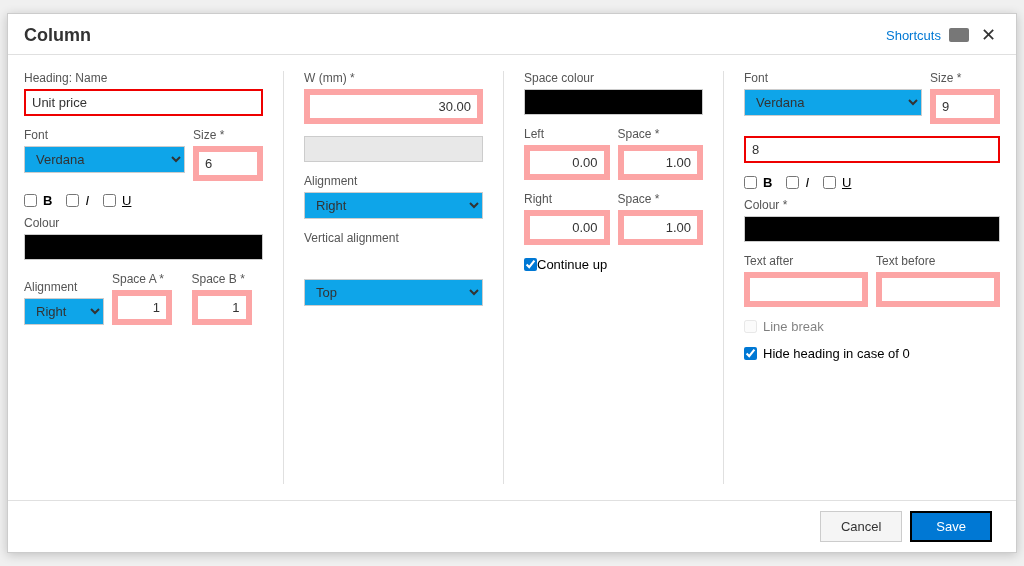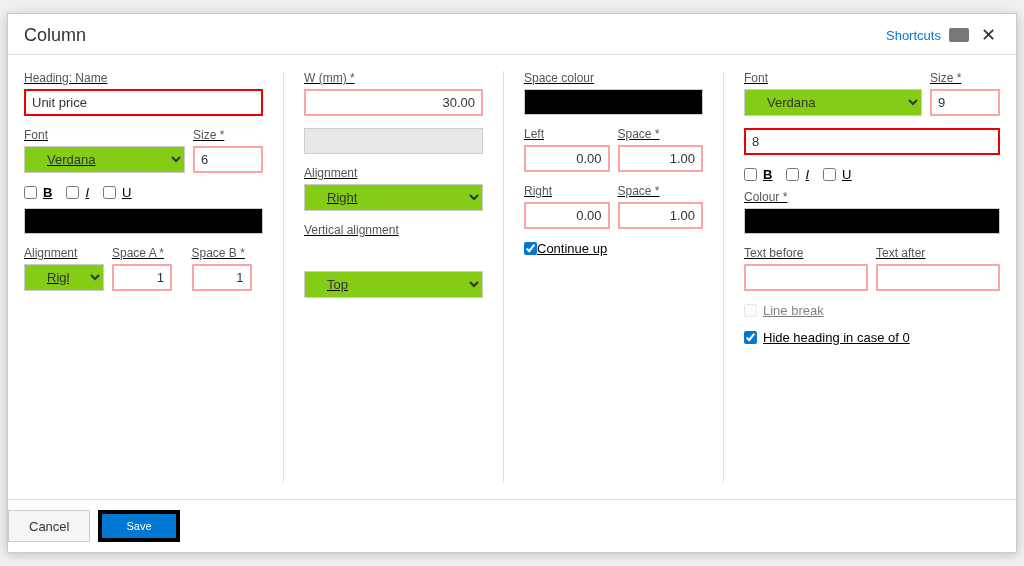--- a/index.html
+++ b/index.html
@@ -25,21 +25,21 @@
     }
     .dialog-header {
       display: flex;
       align-items: center;
       justify-content: space-between;
       padding: 10px 16px 8px 16px;
       border-bottom: 1px solid #e0e0e0;
     }
     .dialog-title {
       font-size: 18px;
-      font-weight: normal;
+      font-weight: bold;
       color: #333;
     }
     .header-right {
       display: flex;
       align-items: center;
       gap: 8px;
     }
     .shortcuts-link {
       color: #0078d4;
       cursor: pointer;
@@ -52,49 +52,48 @@
       font-size: 18px;
       cursor: pointer;
       color: #333;
       padding: 0 4px;
     }
     .dialog-body {
       display: flex;
       flex: 1;
       padding: 16px;
       gap: 0;
-      text-decoration: underline;
     }
     .field-group {
       margin-bottom: 12px;
     }
     .field-label {
       font-size: 12px;
       color: #555;
       margin-bottom: 4px;
       display: block;
     }
     input[type="text"], input[type="number"] {
-      border: 2px solid #fca5a5;
+      border: 6px solid #fca5a5;
       padding: 4px 6px;
       font-size: 13px;
       color: #333;
       background: #fff;
       outline: none;
       width: 100%;
     }
     .input-red-border {
       border: 2px solid #e00 !important;
     }
     select {
       border: 1px solid #ccc;
-      padding: 4px 18px;
-      font-size: 13px;
-      color: #333;
-      background: #84cc16;
+      padding: 4px 7px;
+      font-size: 13px;
+      color: #333;
+      background: #0ea5e9;
       outline: none;
       cursor: pointer;
     }
     .colour-bar {
       width: 100%;
       height: 26px;
       background: #000;
       border: 1px solid #ccc;
     }
     .frame-colour-bar {
@@ -130,38 +129,39 @@
       align-items: flex-end;
     }
     .font-select {
       width: 100%;
     }
     .size-input {
       width: 60px;
     }
     .dialog-footer {
       display: flex;
-      padding: 10px 0;
+      justify-content: flex-end;
+      padding: 10px 24px;
       gap: 8px;
       border-top: 1px solid #e0e0e0;
     }
     .btn-cancel {
       padding: 6px 20px;
       border: 1px solid #ccc;
       background: #f5f5f5;
       cursor: pointer;
       font-size: 13px;
       color: #333;
     }
     .btn-save {
       padding: 6px 24px;
-      border: 4px solid #000000;
+      border: 2px solid #000000;
       background: #0078d4;
       cursor: pointer;
-      font-size: 11px;
+      font-size: 13px;
       color: #fff;
     }
     .disabled-checkbox {
       opacity: 0.5;
     }
     .continue-up-row {
       display: flex;
       align-items: center;
       margin-top: 8px;
     }
@@ -208,20 +208,21 @@
       </div>
       <div class="checkbox-row">
         <input type="checkbox" style="">
         <span class="bold-label">B</span>
         <input type="checkbox" style="margin-left: 8px;">
         <span class="italic-label">I</span>
         <input type="checkbox" style="margin-left: 8px;">
         <span class="underline-label">U</span>
       </div>
       <div class="field-group">
+        <label class="field-label">Colour</label>
         <div class="colour-bar"></div>
       </div>
       <div class="field-group">
         <div class="three-col">
           <div>
             <label class="field-label">Alignment</label>
             <div style="display:flex; align-items:center; gap:0;">
               <select style="width:80px;">
                 <option>Right</option>
                 <option>Left</option>
@@ -332,25 +333,25 @@
         <input type="checkbox" style="margin-left: 8px;">
         <span class="underline-label">U</span>
       </div>
       <div class="field-group">
         <label class="field-label">Colour *</label>
         <div class="colour-bar"></div>
       </div>
       <div class="field-group">
         <div style="display:grid; grid-template-columns:1fr 1fr; gap:8px;">
           <div>
+            <label class="field-label">Text after</label>
+            <input type="text" value="" style="width: 100%;">
+          </div>
+          <div>
             <label class="field-label">Text before</label>
-            <input type="text" value="" style="width: 100%;">
-          </div>
-          <div>
-            <label class="field-label">Text after</label>
             <input type="text" value="" style="width: 100%;">
           </div>
         </div>
       </div>
       <div class="checkbox-row disabled-checkbox">
         <input type="checkbox" disabled="" style="">
         <span>Line break</span>
       </div>
       <div class="checkbox-row" style="margin-top:12px;">
         <input type="checkbox" class="checked-blue" checked="" style="">

